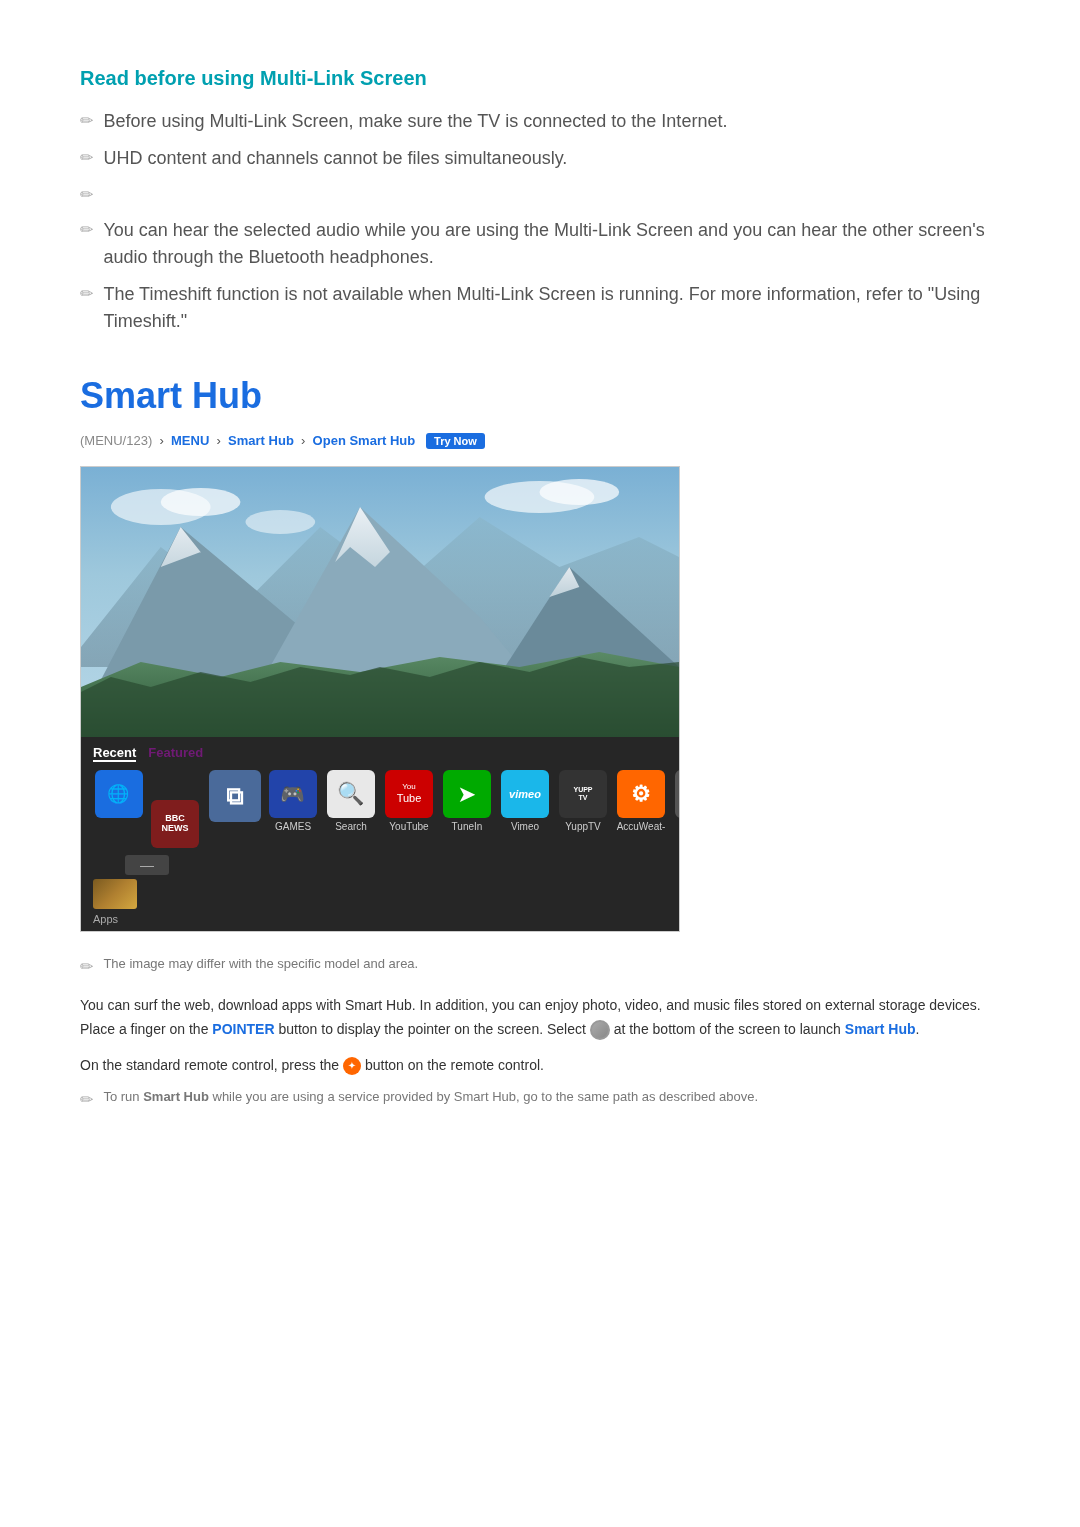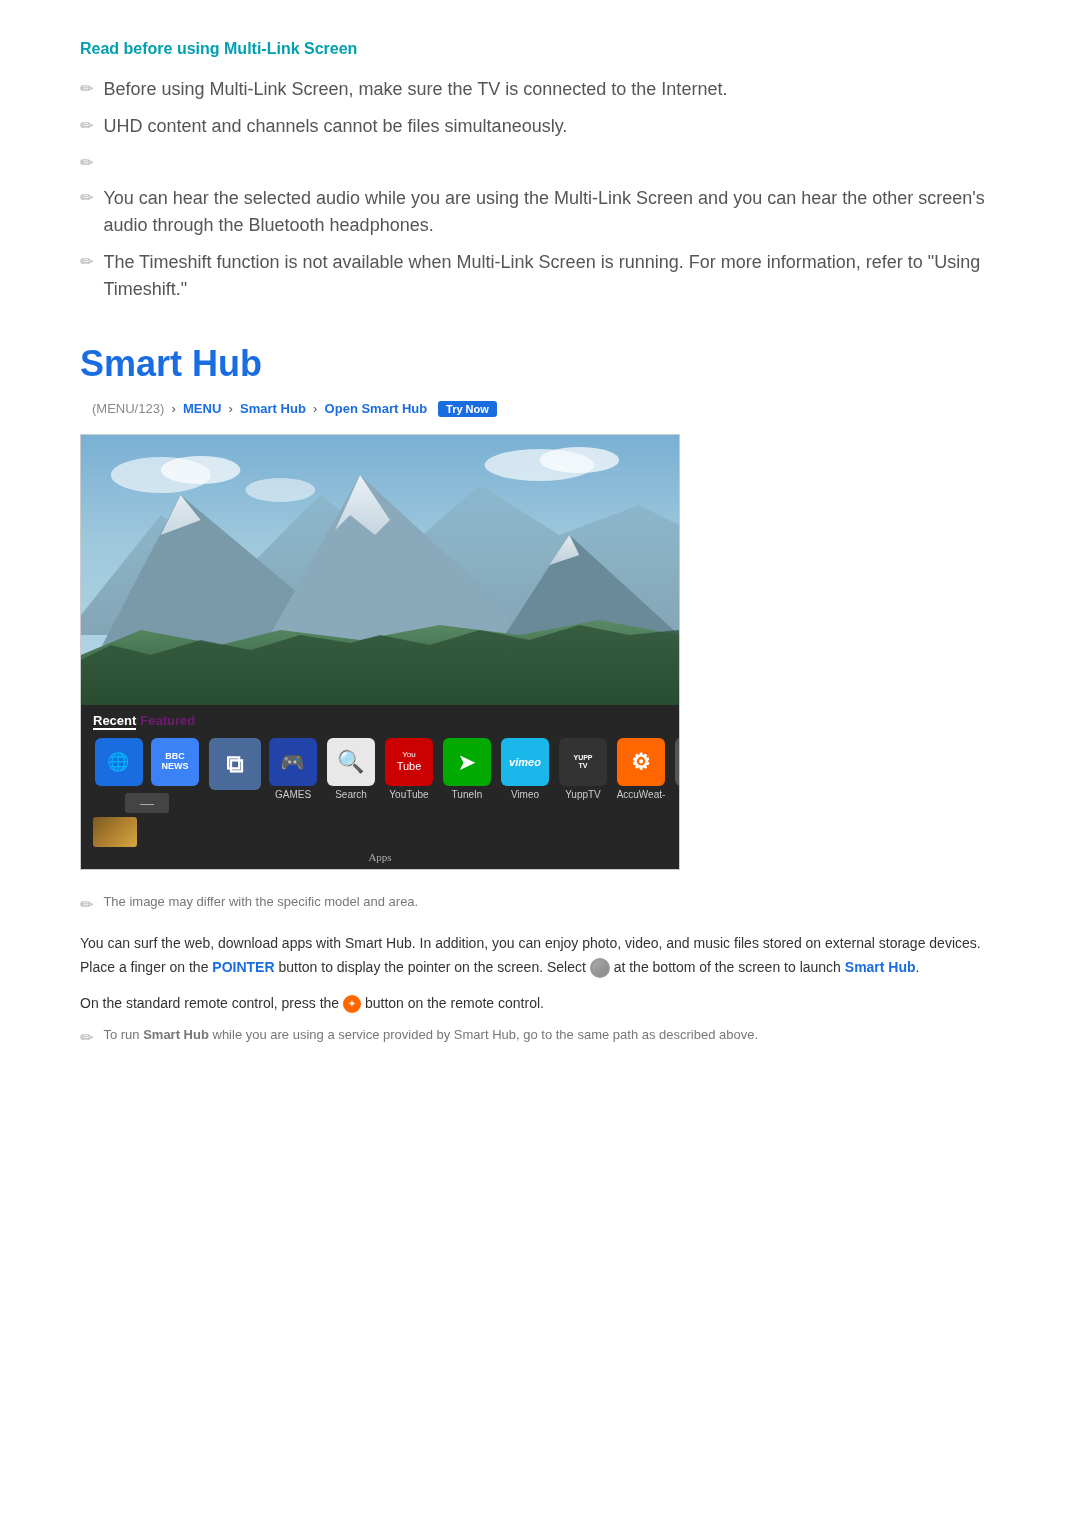--- a/index.html
+++ b/index.html
@@ -9,23 +9,24 @@
       color: #333;
       background: #fff;
       width: 1080px;
       min-height: 1527px;
       padding: 40px 80px;
     }
 
     
     .section-title {
       color: #00a0b0;
-      font-size: 16px;
+      font-size: 20px;
       font-weight: bold;
       margin-bottom: 18px;
+      margin-top: 27px;
     }
 
     .note-list {
       list-style: none;
       margin-bottom: 40px;
     }
 
     .note-list li {
       display: flex;
       align-items: flex-start;
@@ -51,21 +52,20 @@
       color: #1a6de0;
       font-size: 36px;
       font-weight: bold;
       margin-bottom: 16px;
     }
 
     .breadcrumb {
       font-size: 13px;
       margin-bottom: 18px;
       color: #555;
-      margin-left: 12px;
     }
 
     .breadcrumb .grey {
       color: #888;
     }
 
     .breadcrumb .blue {
       color: #1a6de0;
       font-weight: bold;
     }
@@ -104,21 +104,21 @@
       height: 100%;
     }
 
     .hub-bar {
       background: rgba(0,0,0,0.85);
       padding: 8px 12px 6px 12px;
     }
 
     .hub-tabs {
       display: flex;
-      gap: 4px;
+      gap: 12px;
       margin-bottom: 8px;
     }
 
     .hub-tab {
       color: #701a75;
       font-size: 13px;
       font-weight: bold;
     }
 
     .hub-tab.active {
@@ -160,23 +160,22 @@
     .app-search { background: #e8e8e8; }
     .app-youtube { background: #cc0000; }
     .app-tunein { background: #00aa00; font-size: 20px; }
     .app-vimeo { background: #1ab7ea; }
     .app-yupptv { background: #333; font-size: 8px; }
     .app-accuweather { background: #ff6600; font-size: 18px; }
     .app-mycon { background: #555; font-size: 14px; }
 
     .apps-label-row {
       display: flex;
-      justify-content: center;
+      justify-content: flex-start;
       margin-top: 4px;
-      font-family: Liberation Serif, serif;
     }
 
     .apps-center-label {
       color: #aaa;
       font-size: 11px;
     }
 
     
     .image-note {
       display: flex;
@@ -340,21 +339,21 @@
       <div style="display:flex; align-items:flex-start; gap:6px;">
 
         <div style="display:flex; flex-direction:column; gap:4px; margin-right:2px;">
           <div style="display:flex; gap:4px;">
 
             <div class="app-item">
               <div class="app-icon-box app-web">🌐</div>
             </div>
 
             <div class="app-item">
-              <div class="app-icon-box app-bbc" style="font-size:9px; font-weight:bold; background:#3b82f6; padding:14px;">BBC<br>NEWS</div>
+              <div class="app-icon-box app-bbc" style="font-size:9px; font-weight:bold; background:#7f1d1d; padding:14px;margin-top:30px;">BBC<br>NEWS</div>
             </div>
           </div>
 
           <div style="display:flex; justify-content:center;">
             <div style="width:44px; height:20px; background:#444; border-radius:3px; display:flex; align-items:center; justify-content:center; color:#aaa; font-size:14px;">—</div>
           </div>
 
           <div style="width:44px; height:30px; background:linear-gradient(135deg,#8a6a30,#c49a40); border-radius:3px; overflow:hidden;">
             <div style="width:100%;height:100%;background:linear-gradient(135deg,#7a5a20 0%,#b08030 50%,#d4a840 100%);"></div>
           </div>

